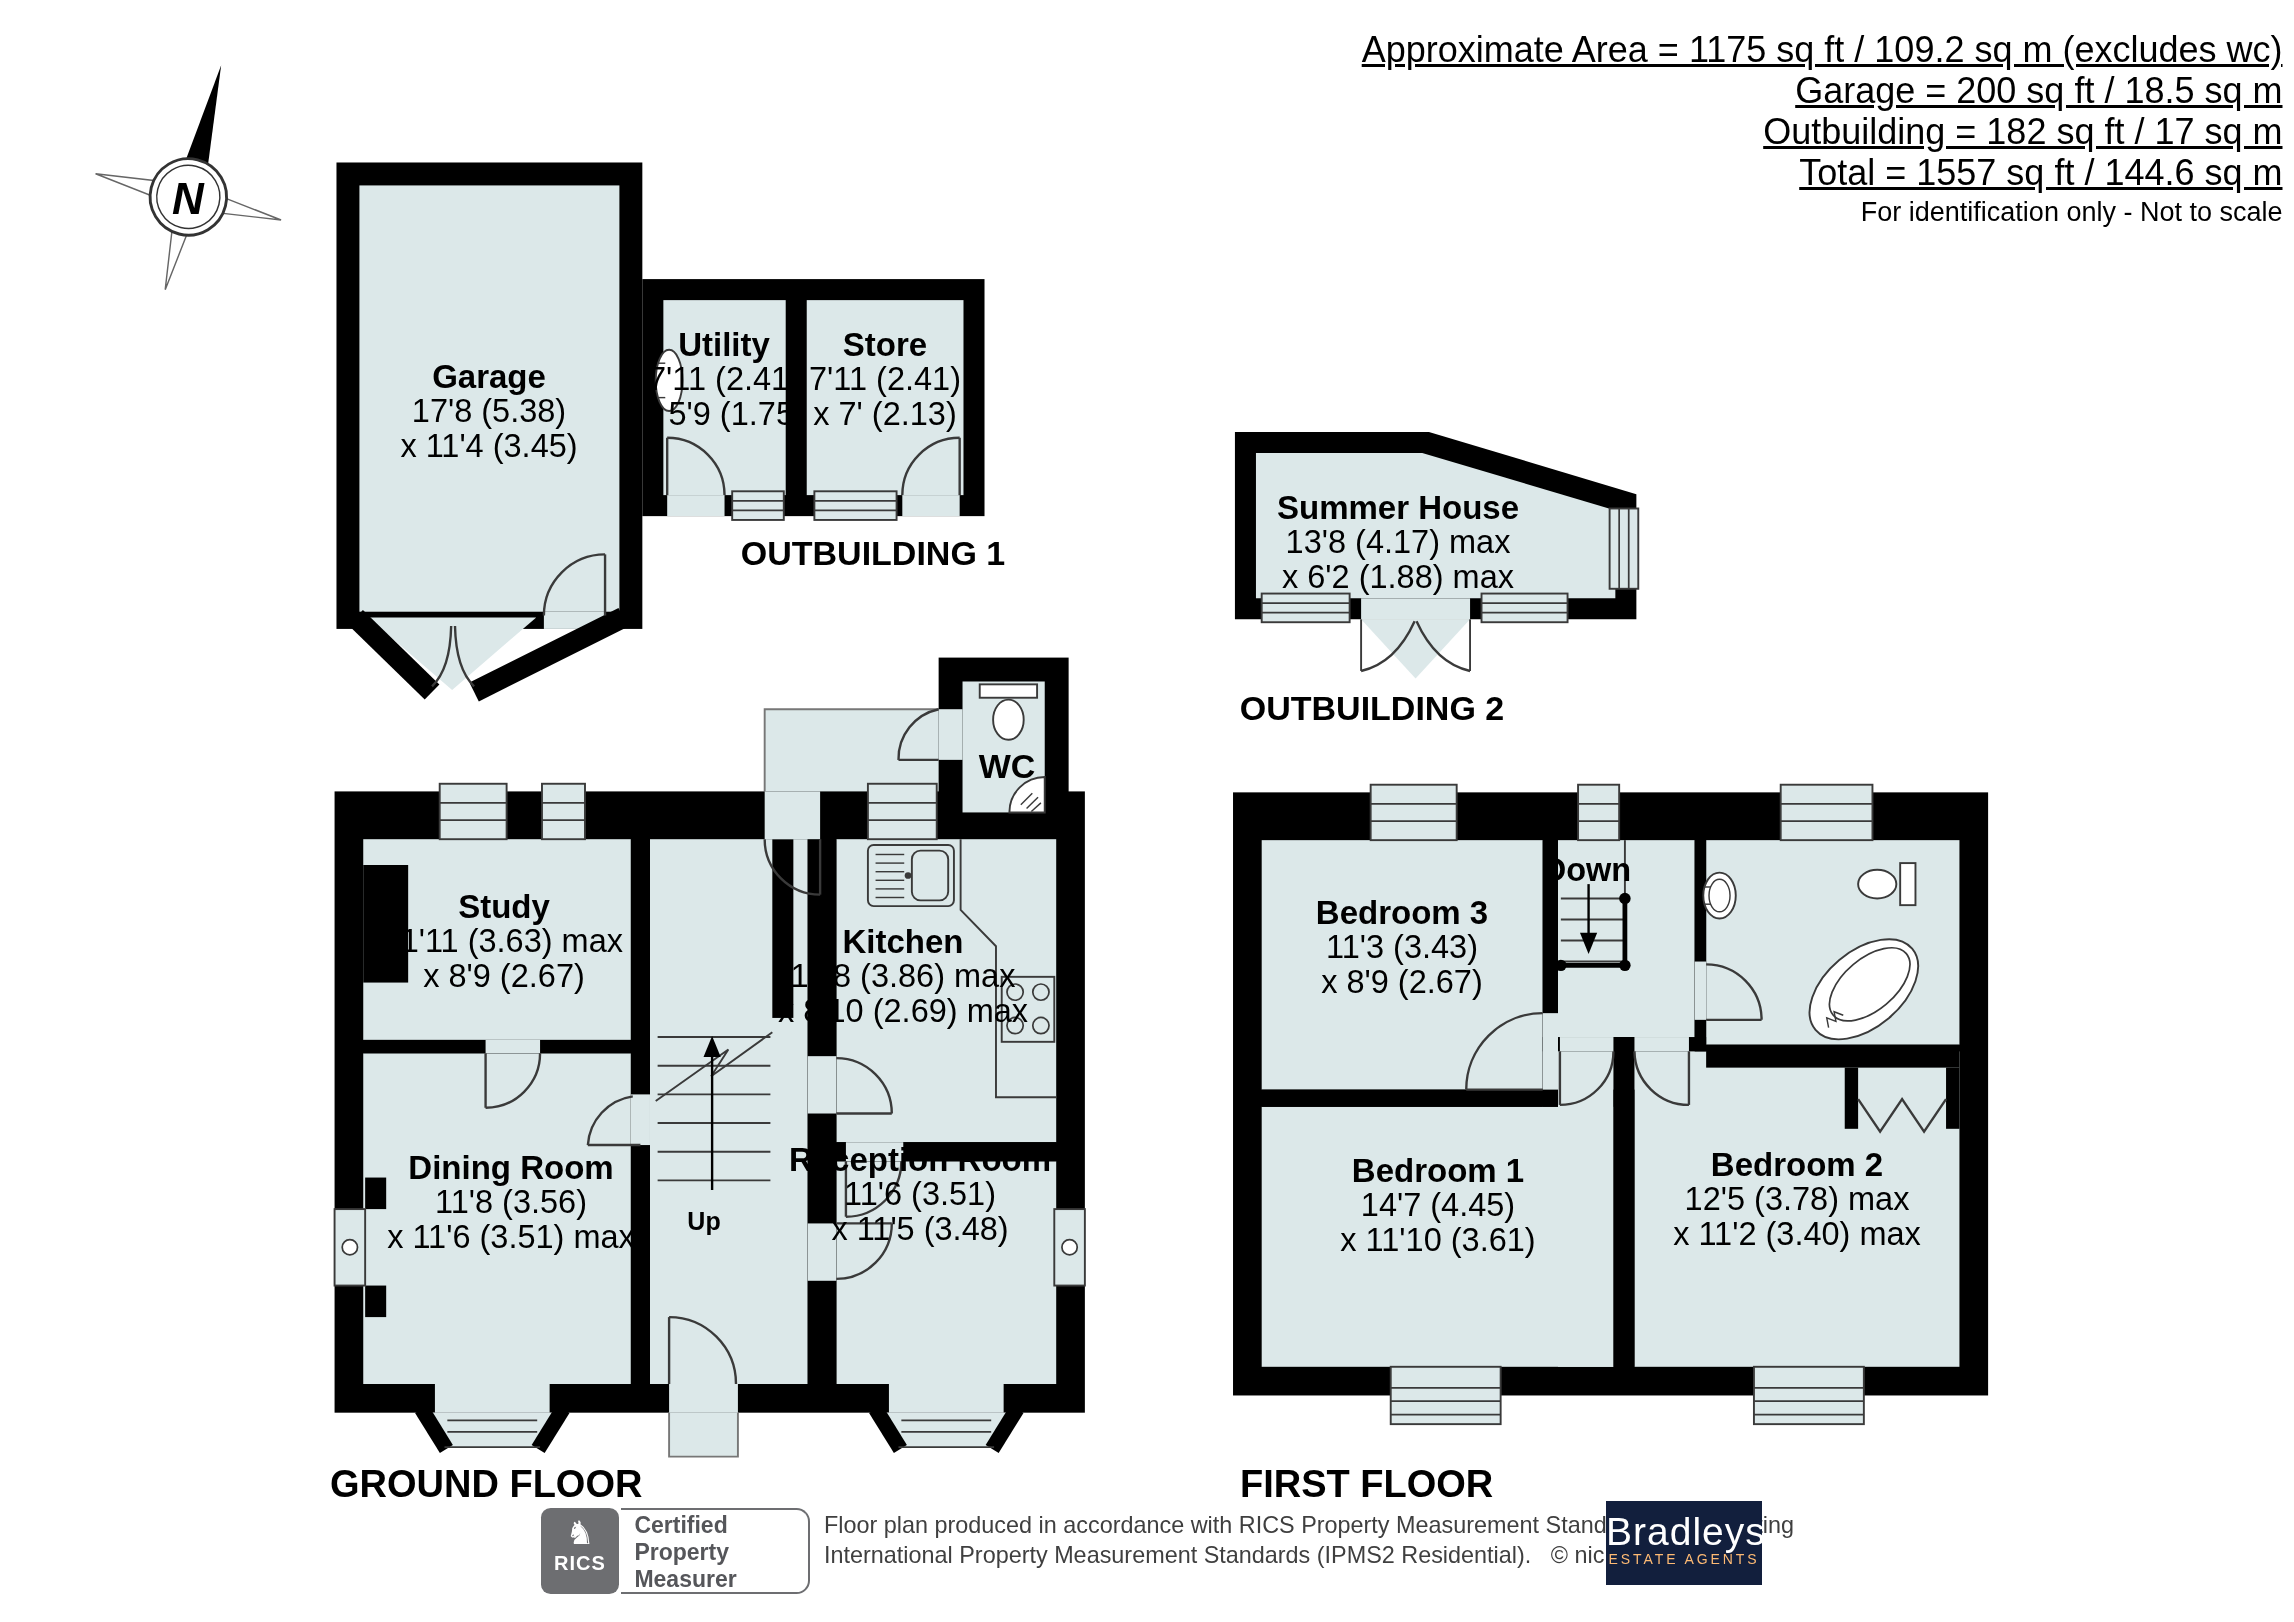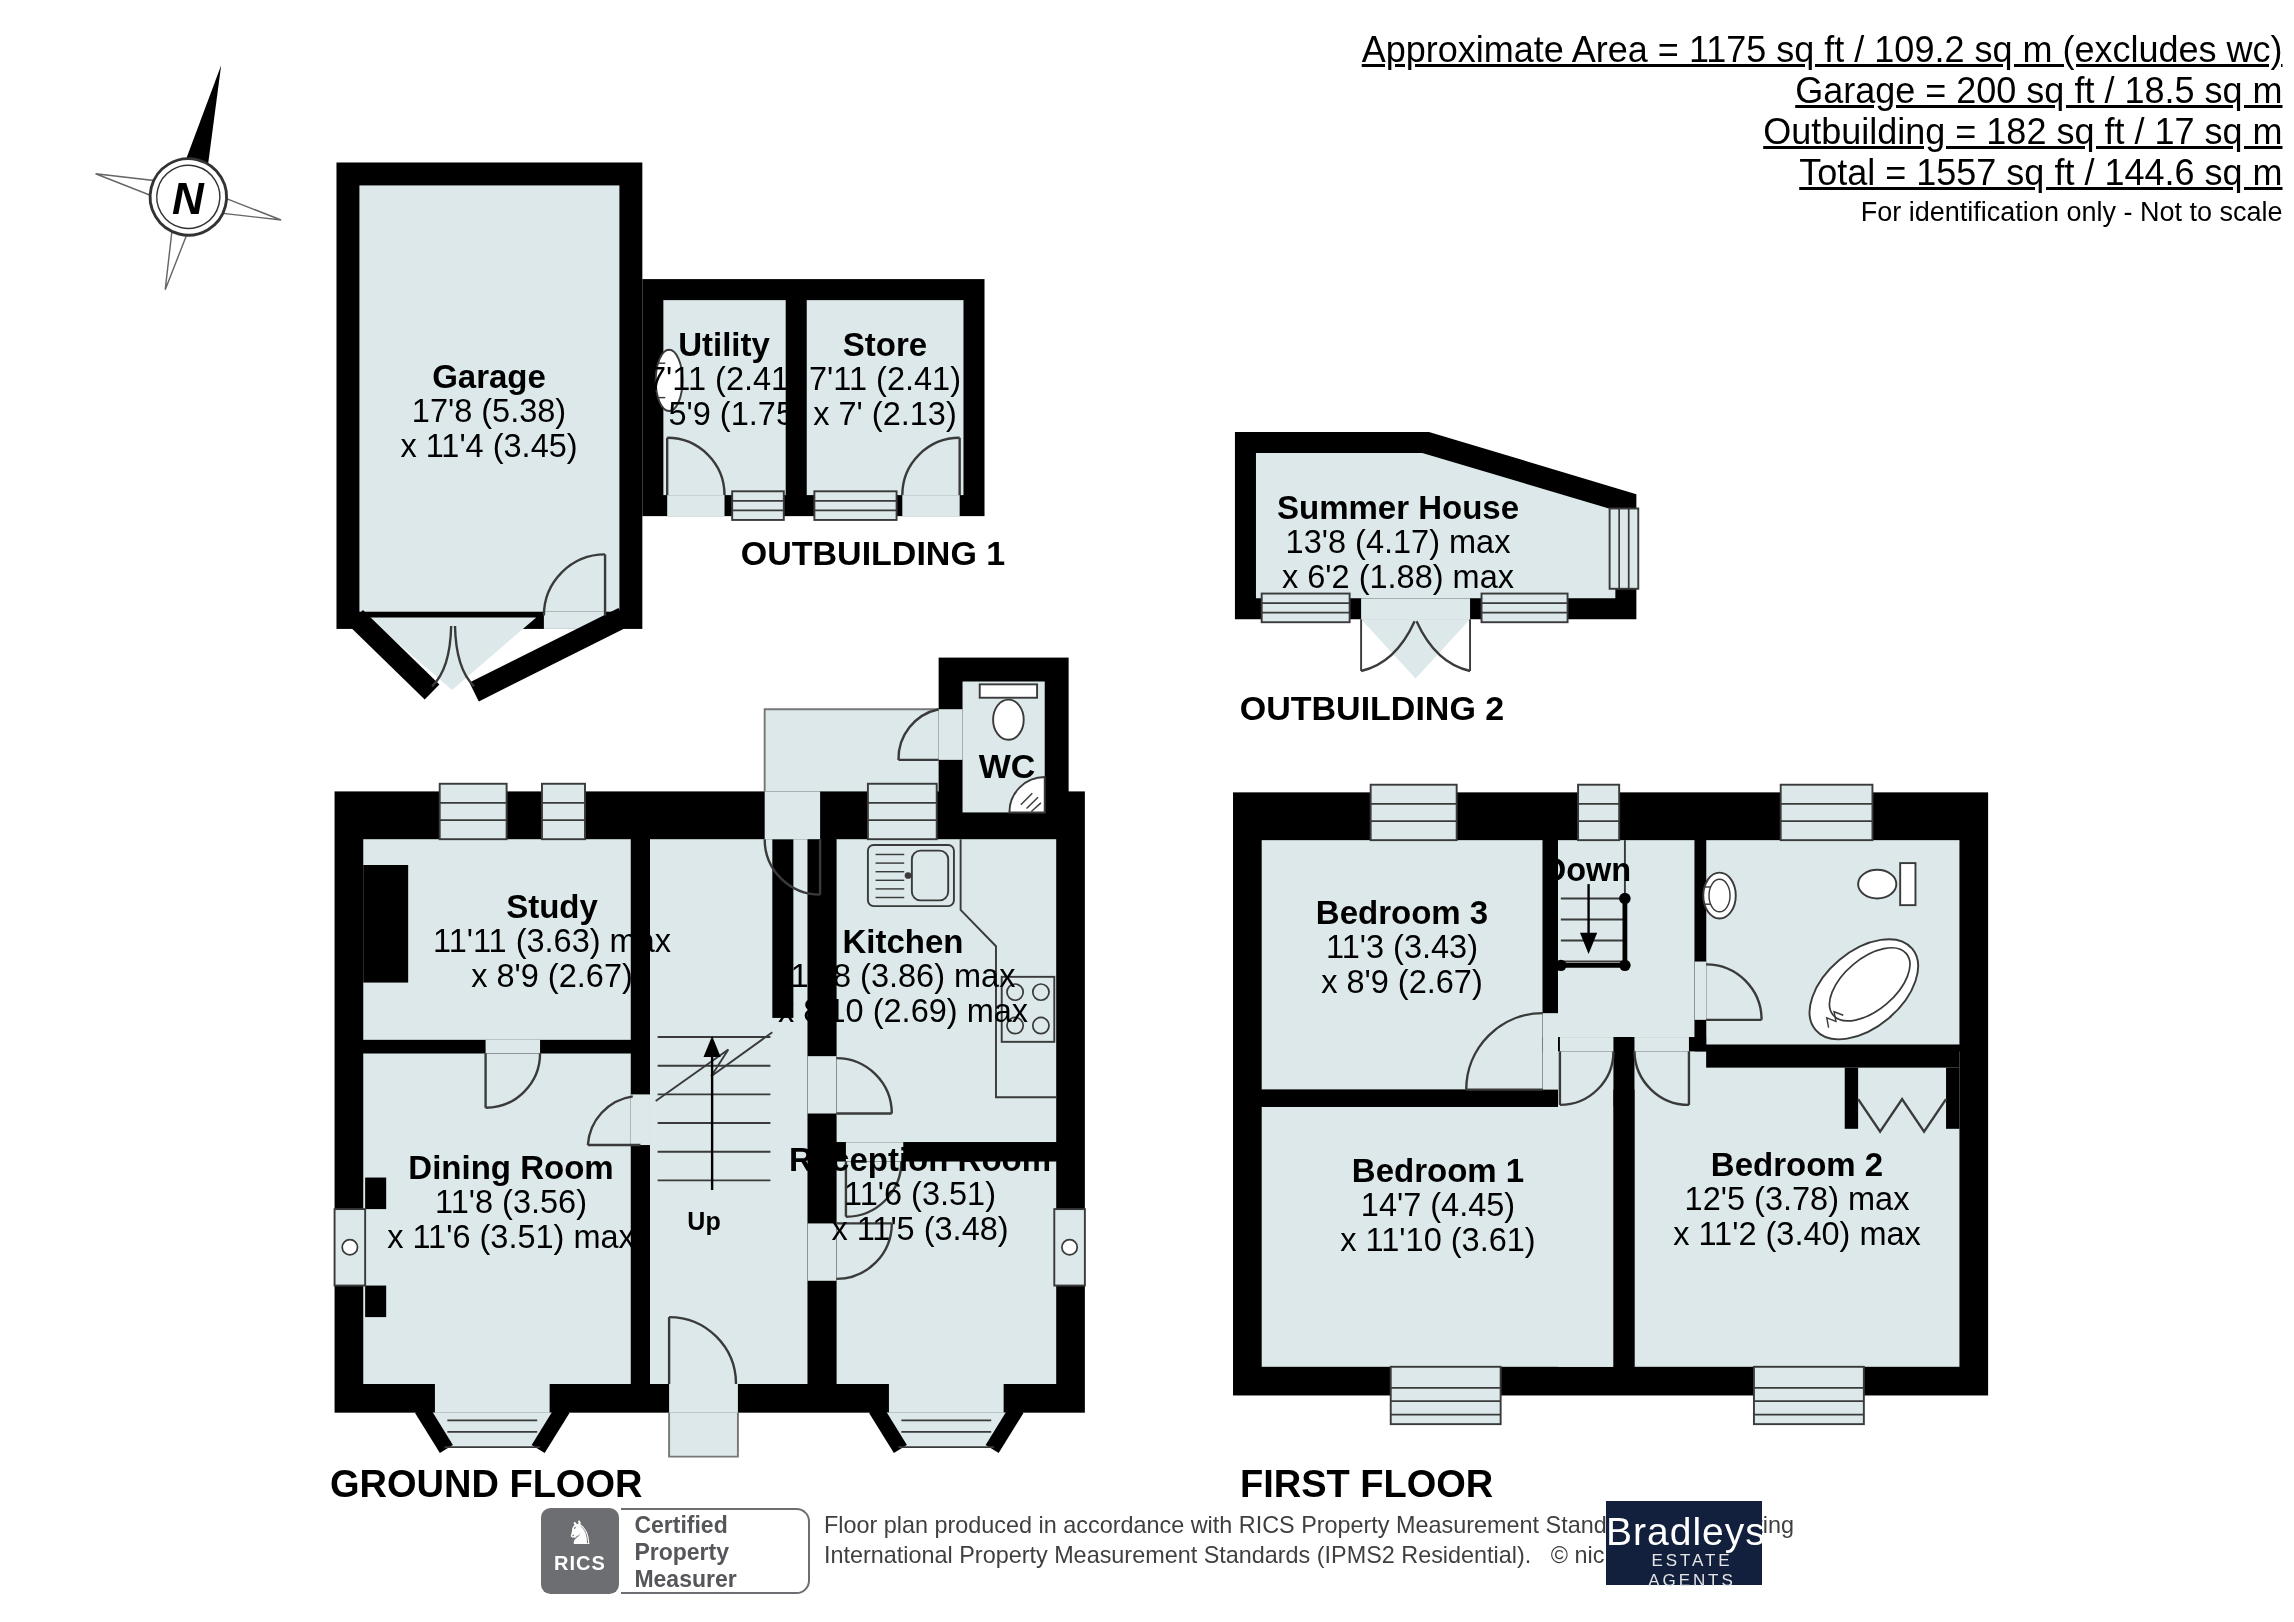--- a/index.html
+++ b/index.html
@@ -19,21 +19,21 @@
   
   .rics-badge{position:absolute;left:541px;top:1508px;width:78px;height:86px;background:#6d6e71;border-radius:9.6px;color:#fff;text-align:center;}
   .rics-lion{font-size:32.5px;line-height:50px;display:block;}
   .rics-word{font-weight:bold;font-size:20px;letter-spacing:1px;display:block;margin-top:-5.7px;}
   .cert-box{position:absolute;left:621px;top:1508px;width:187px;height:82px;border:2.9px solid #6d6e71;border-left:none;border-radius:0 13.4px 13.4px 0;background:#fff;}
   .cert-line{font-weight:bold;font-size:23px;line-height:27px;color:#55565a;padding-left:13.4px;}
   .cert-box .pad{padding-top:1.9px;}
   .disclaimer{position:absolute;left:824px;top:1510px;color:#3f3f3f;font-size:23.4px;line-height:30px;}
   .bradleys{position:absolute;left:1606px;top:1501px;width:156px;height:84px;background:#121f3d;text-align:center;}
   .bradleys-word{color:#fff;font-size:39px;line-height:42px;margin-top:9.6px;letter-spacing:1px;}
-  .bradleys-tag{color:#e5e5e5;font-size:17px;letter-spacing:2.9px;margin-top:-1.9px;padding-left:16px;}
+  .bradleys-tag{color:#fdba74;font-size:14px;letter-spacing:2.9px;margin-top:-1.9px;}
 </style>
 </head>
 <body>
 
 <div class="page">
 
 <svg viewBox="0 0 2400 1697" width="2294" height="1622">
 
   <g transform="translate(197,206) rotate(14)" stroke-linejoin="miter">
     <polygon points="0,100 -12,8 12,8" fill="#fff" stroke="#666" stroke-width="1.5"></polygon>
@@ -421,21 +421,21 @@
   </div>
   <div class="lbl ob-lbl" style="left:873px;top:553px;">OUTBUILDING 1</div>
 
   <div class="lbl" style="left:1398px;top:542px;">
     <div class="room-name">Summer House</div>
     <div class="room-dim">13'8 (4.17) max</div>
     <div class="room-dim">x 6'2 (1.88) max</div>
   </div>
   <div class="lbl ob-lbl" style="left:1372px;top:708px;">OUTBUILDING 2</div>
 
-  <div class="lbl" style="left:504px;top:941px;margin-left:48px;">
+  <div class="lbl" style="left:504px;top:941px;">
     <div class="room-name">Study</div>
     <div class="room-dim">11'11 (3.63) max</div>
     <div class="room-dim">x 8'9 (2.67)</div>
   </div>
   <div class="lbl" style="left:903px;top:976px;text-align:center;">
     <div class="room-name">Kitchen</div>
     <div class="room-dim">12'8 (3.86) max</div>
     <div class="room-dim">x 8'10 (2.69) max</div>
   </div>
   <div class="lbl" style="left:511px;top:1202px;">

